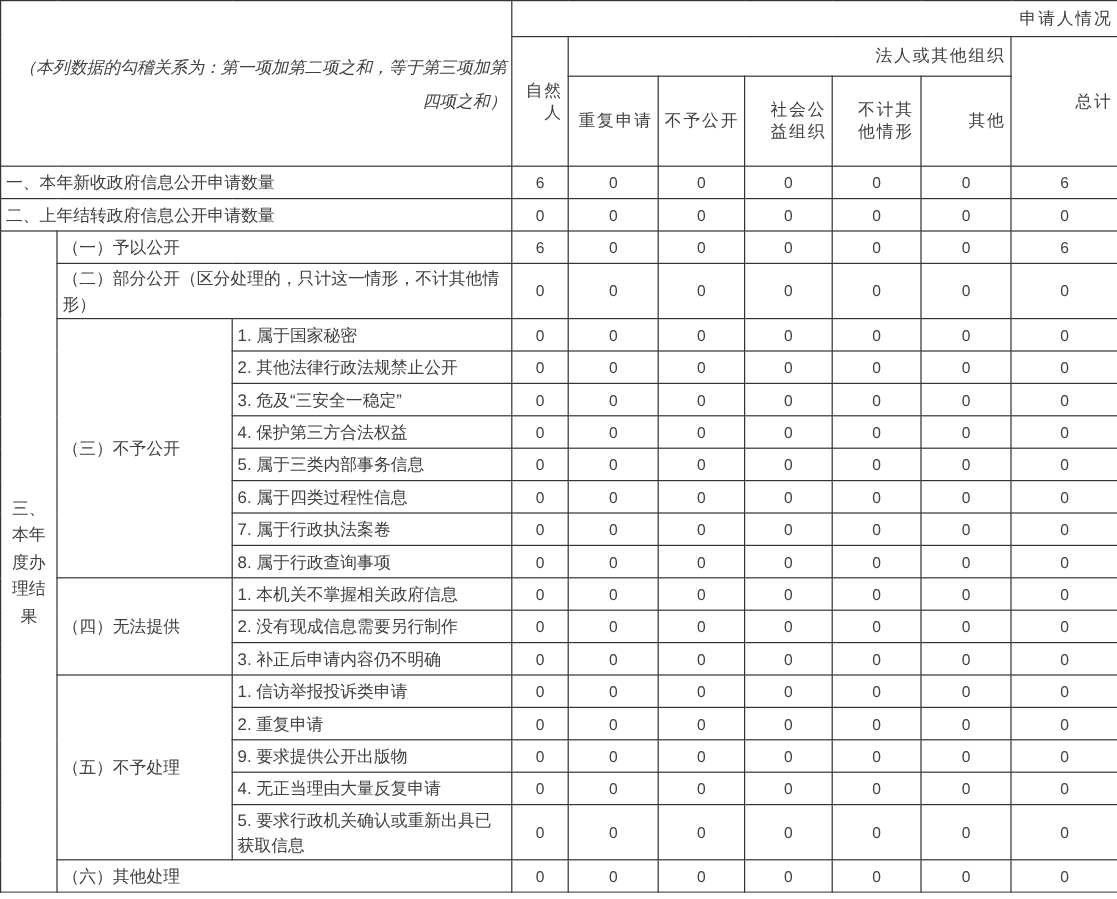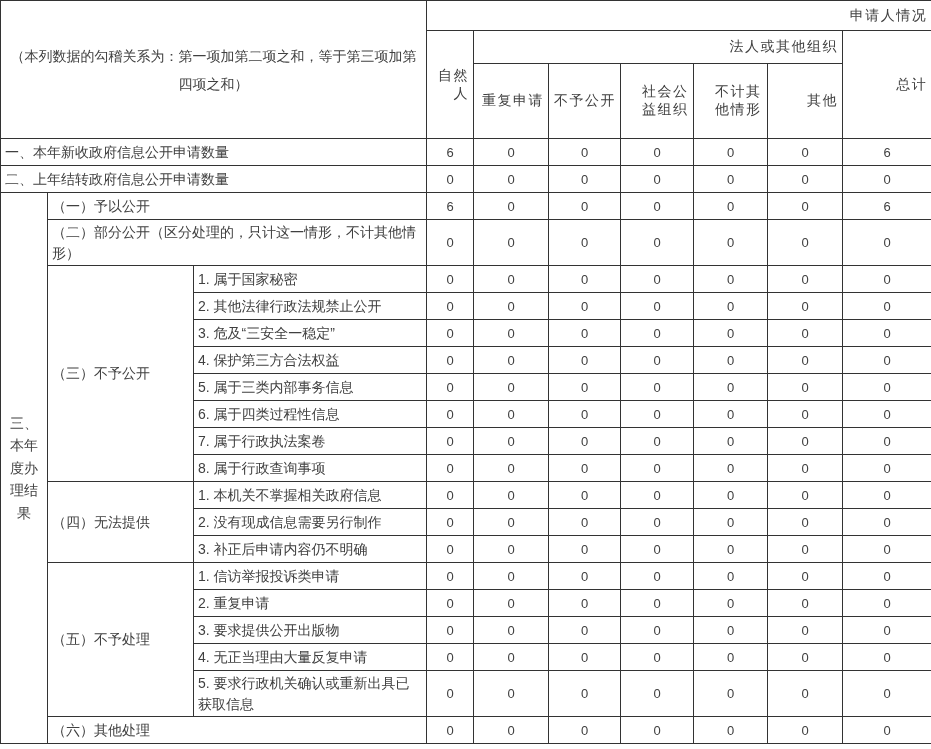--- a/index.html
+++ b/index.html
@@ -16,21 +16,21 @@
     border: 1px solid #333333;
     vertical-align: middle;
     padding: 1px 4px;
     overflow: hidden;
   }
   .hdr { text-align: right; letter-spacing: 1.5px; }
   .hdr.left { text-align: left; padding-left: 21px; }
   .num { text-align: center; font-size: 13px; letter-spacing: 0; }
   .lbl { text-align: left; padding-left: 8px; line-height: 1.45; }
   .item { padding-left: 10px; }
-  .note { text-align: center; padding: 6px 10px; line-height: 2.0; }
+  .note { text-align: right; padding: 6px 10px; line-height: 2.0; font-style: italic; }
   .vert {
     word-break: break-all;
     line-height: 1.6;
     text-align: center;
     padding: 4px 4px 4px 9px;
   }
   tr.h1 { height: 30px; }
   tr.h2 { height: 33px; }
   tr.h3 { height: 75px; }
   tr.r  { height: 27px; }
@@ -239,21 +239,21 @@
       <td class="lbl item">2. 重复申请</td>
     <td class="num">0</td>
         <td class="num">0</td>
         <td class="num">0</td>
         <td class="num">0</td>
         <td class="num">0</td>
         <td class="num">0</td>
         <td class="num">0</td>
       </tr>
     <tr class="r">
-      <td class="lbl item">3. 要求提供公开出版物</td>
+      <td class="lbl item">9. 要求提供公开出版物</td>
     <td class="num">0</td>
         <td class="num">0</td>
         <td class="num">0</td>
         <td class="num">0</td>
         <td class="num">0</td>
         <td class="num">0</td>
         <td class="num">0</td>
       </tr>
     <tr class="r">
       <td class="lbl item">4. 无正当理由大量反复申请</td>

